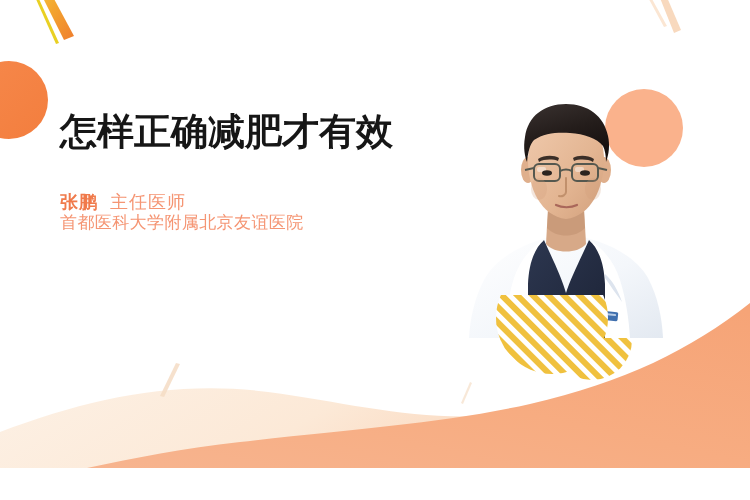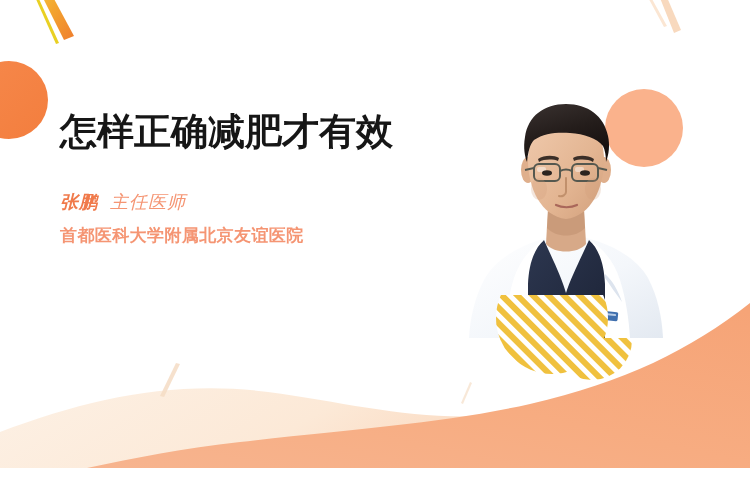--- a/index.html
+++ b/index.html
@@ -42,39 +42,37 @@
     line-height: 1.28;
     color: #161616;
     letter-spacing: 0px;
     margin: 0;
     width: 345px;
   }
   .byline {
     margin-top: 38px;
     white-space: nowrap;
     line-height: 1;
-    font-style: italic;
   }
   .doc-name {
     font-size: 18px;
     font-weight: 700;
     color: #F07A4B;
     letter-spacing: 1px;
   }
   .doc-title {
     font-size: 18px;
     font-weight: 400;
     color: #F59573;
     letter-spacing: 1px;
     margin-left: 12px;
   }
   .affil {
-    margin-top: 13px;
     font-size: 17px;
-    font-weight: 700;
+    font-weight: 400;
     color: #F59573;
     line-height: 1.45;
     letter-spacing: 0.4px;
   }
   .affil div { white-space: nowrap; }
 
   
   .portrait-wrap {
     position: absolute;
     left: 466px;

